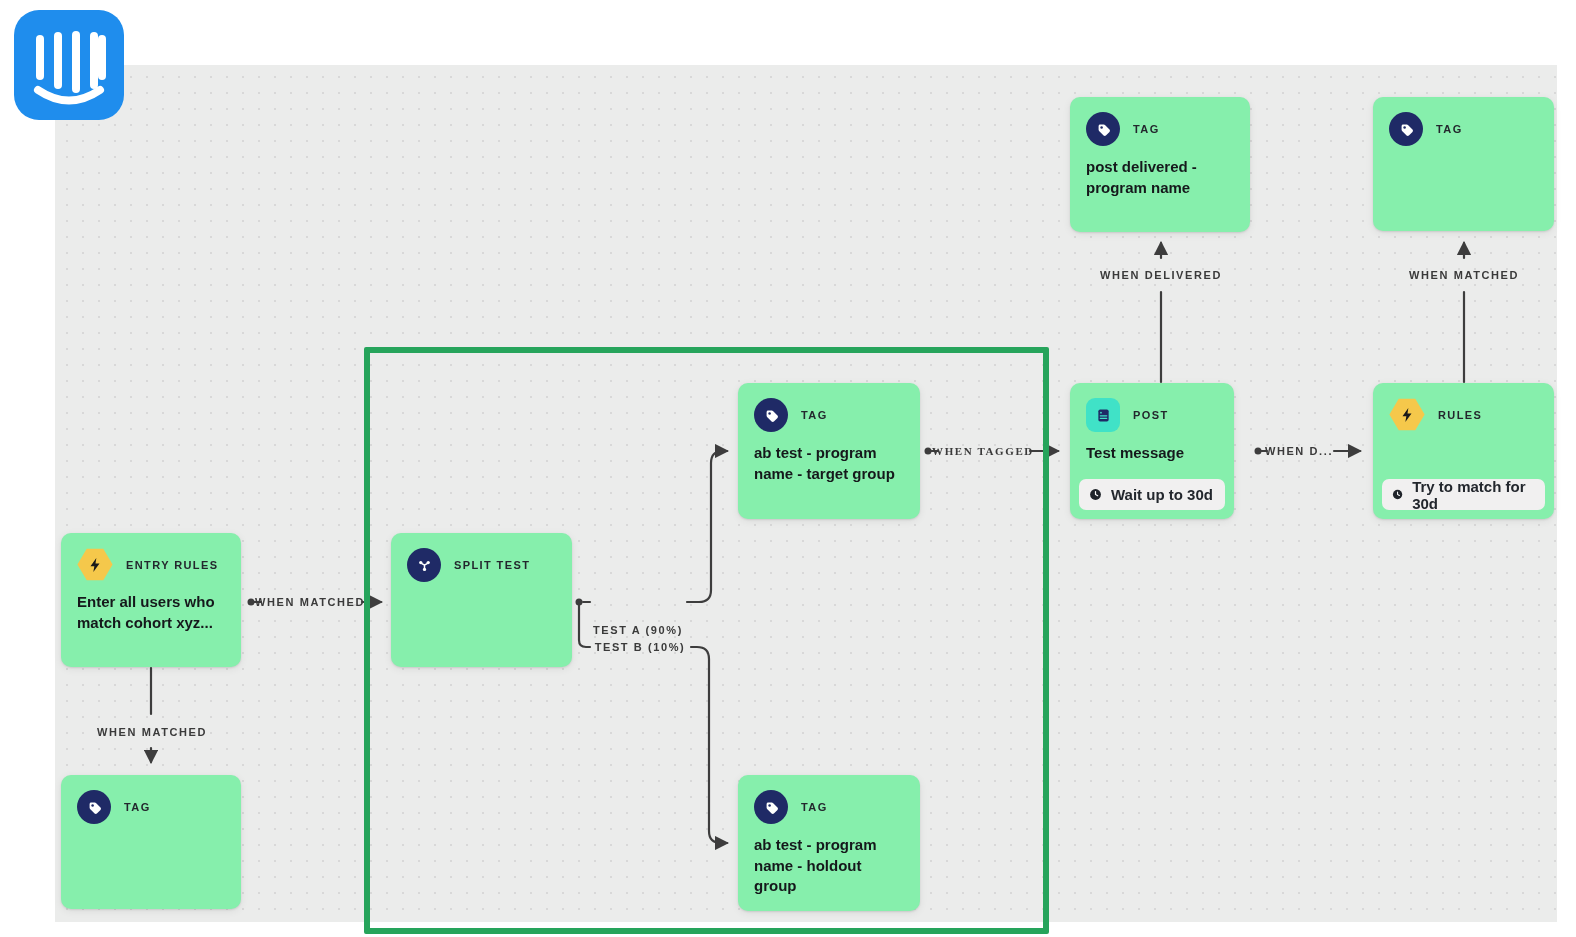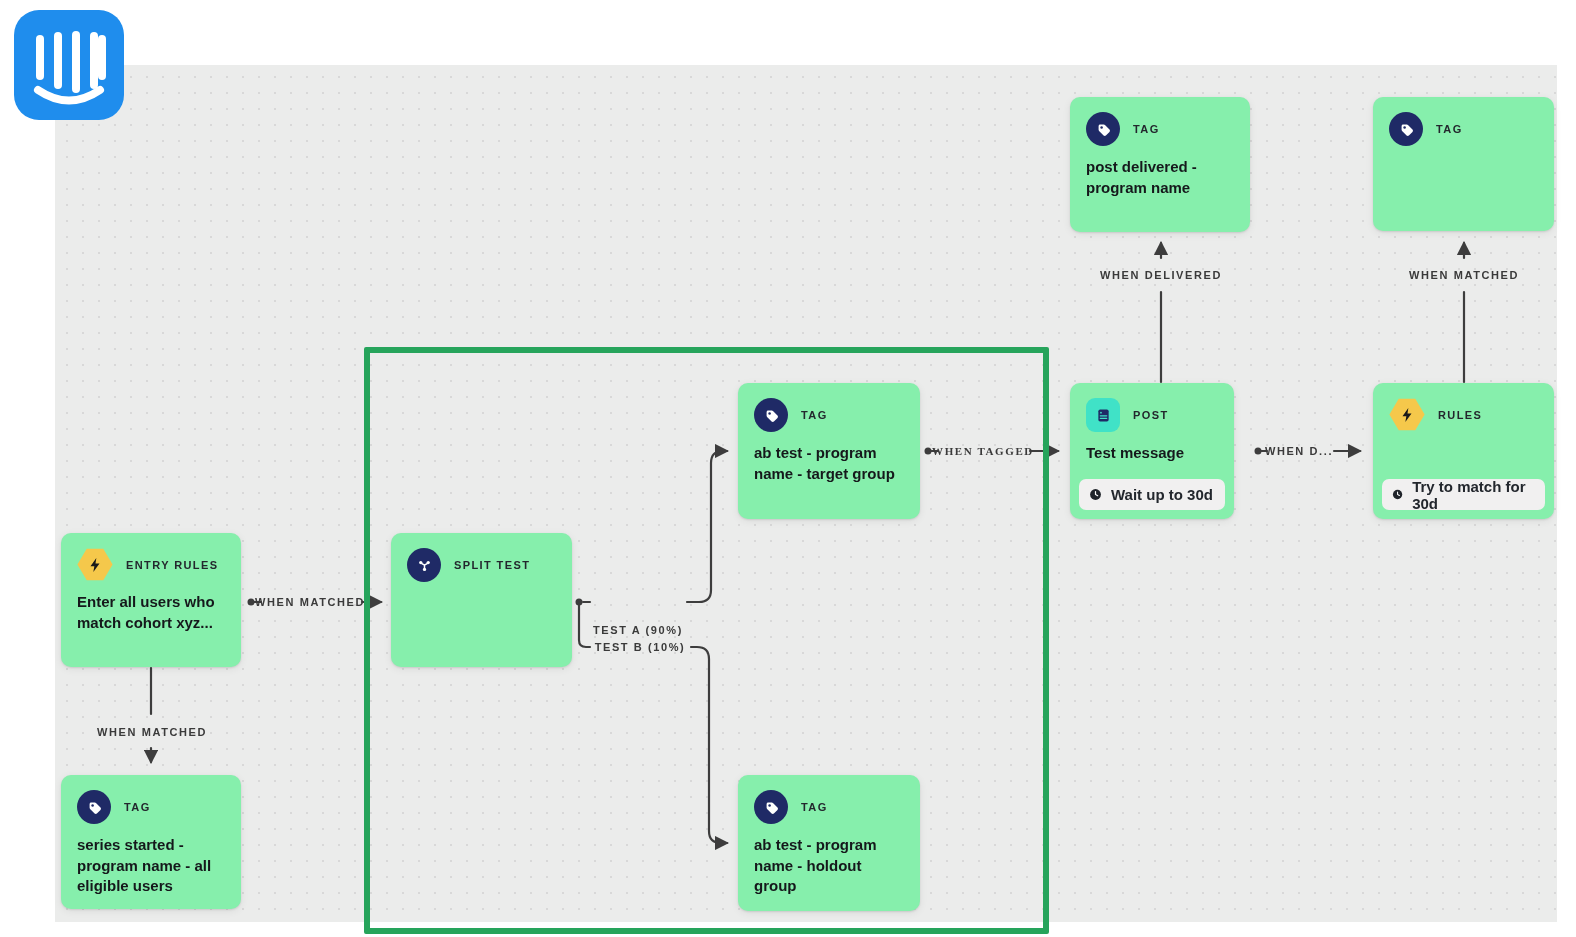--- a/index.html
+++ b/index.html
@@ -133,21 +133,20 @@
 <div class="node" id="n-series">
   <div class="node-head">
     <span class="icon-circle">
       <svg width="19" height="19" viewBox="0 0 24 24">
           <path d="M5.8 5.8h6.6c.55 0 1.07.22 1.46.6l5.7 5.7c.8.8.8 2.1 0 2.9l-4.56 4.56c-.8.8-2.1.8-2.9 0l-5.7-5.7c-.38-.39-.6-.91-.6-1.46V7.8c0-1.1.9-2 2-2z" fill="#ffffff"></path>
           <circle cx="9.6" cy="9.6" r="1.6" fill="#1f2a66"></circle>
         </svg>
     </span>
     <span class="node-type">TAG</span>
   </div>
-  <div class="node-body">series started - program name - all eligible users</div>
 </div>
 
 <div class="node" id="n-split">
   <div class="node-head">
     <span class="icon-circle">
       <svg width="19" height="19" viewBox="0 0 24 24">
         <g stroke="#ffffff" stroke-width="1.9" fill="none" stroke-linecap="round">
           <path d="M12 15.5 V11.6 M12 11.6 L8.2 9.3 M12 11.6 L15.8 9.3"></path>
         </g>
         <circle cx="12" cy="17" r="2.1" fill="#ffffff"></circle>

